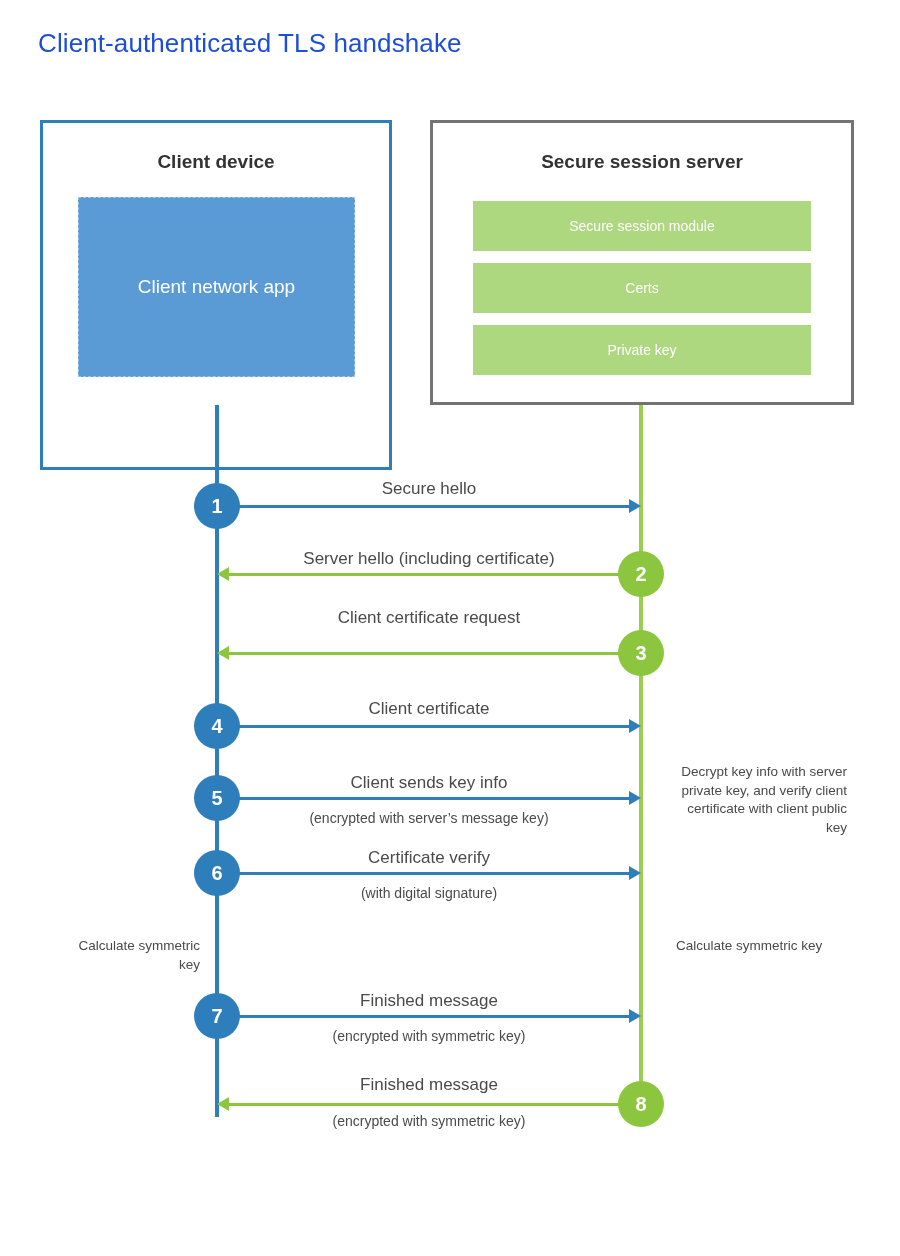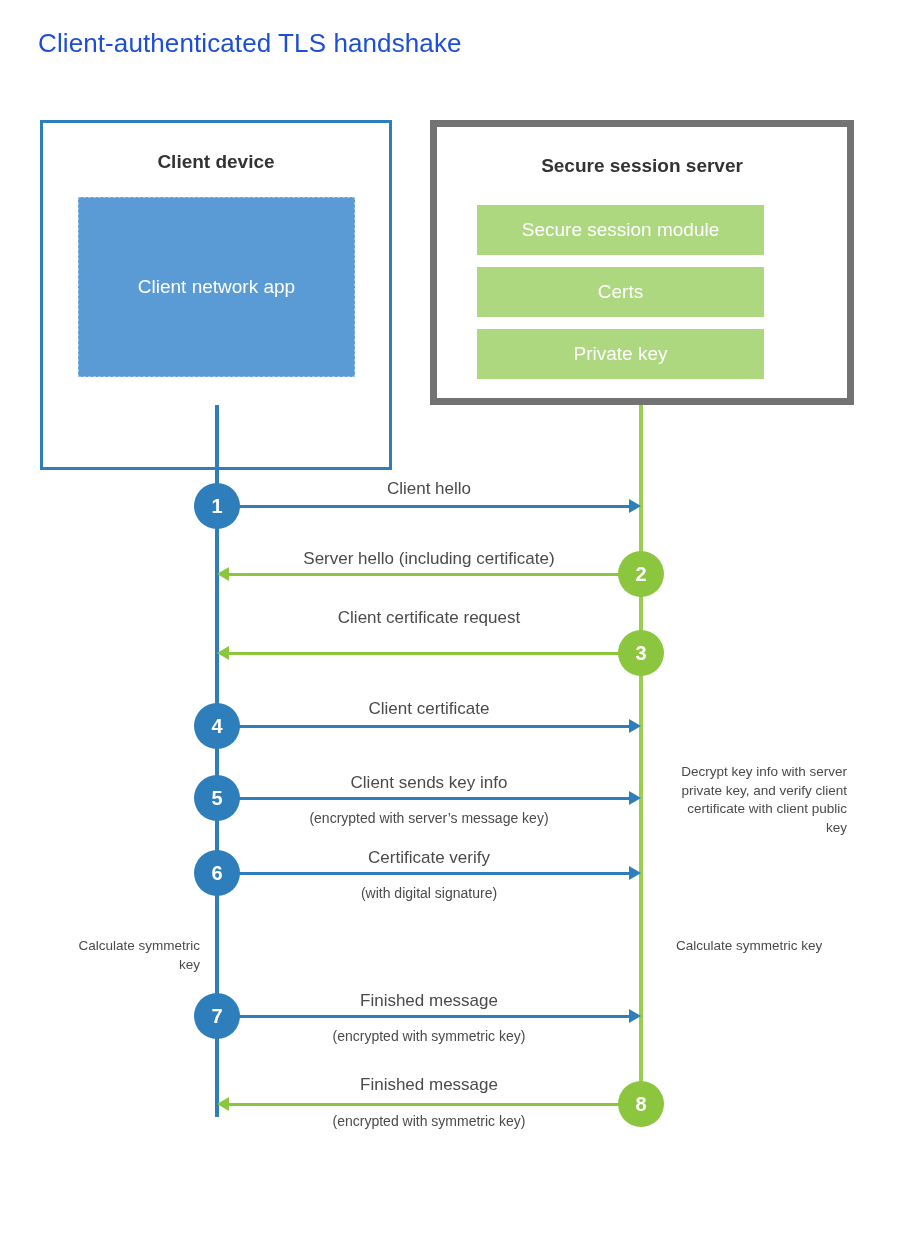--- a/index.html
+++ b/index.html
@@ -43,21 +43,21 @@
     top: 120px;
     width: 352px;
     height: 350px;
     border: 3px solid #2e7ebb;
   }
   #server-box {
     left: 430px;
     top: 120px;
     width: 424px;
     height: 285px;
-    border: 7px solid #737373;
+    border: 3px solid #737373;
   }
   .party-title {
     position: absolute;
     left: 0;
     right: 0;
     top: 28px;
     text-align: center;
     font-size: 19px;
     font-weight: bold;
     color: #333333;
@@ -80,28 +80,28 @@
     color: #ffffff;
     font-size: 19px;
     line-height: 1.3;
     padding: 0 12px;
   }
 
   
   .server-bar {
     position: absolute;
     left: 40px;
-    width: 287px;
+    width: 338px;
     height: 50px;
     background: #add880;
     display: flex;
     align-items: center;
     justify-content: center;
     color: #ffffff;
-    font-size: 19px;
+    font-size: 14px;
     box-sizing: border-box;
   }
   .server-bar.b0 { top: 78px; }
   .server-bar.b1 { top: 140px; }
   .server-bar.b2 { top: 202px; }
 
   
   .lifeline {
     position: absolute;
     width: 4px;
@@ -214,21 +214,21 @@
   <div class="party-box" id="server-box">
     <div class="party-title">Secure session server</div>
     <div class="server-bar b0">Secure session module</div>
     <div class="server-bar b1">Certs</div>
     <div class="server-bar b2">Private key</div>
   </div>
 
   <div class="lifeline" id="lifeline-client"></div>
   <div class="lifeline" id="lifeline-server"></div>
 
-  <div class="msg-label" style="left:217px; top:479px; width:424px;">Client hello</div>
+  <div class="msg-label" style="left:217px; top:479px; width:424px;">Secure hello</div>
   <div class="msg-line blue" style="left:217px; top:505px; width:412px;"></div>
   <div class="arrow-head right" style="left:629px; top:499px;"></div>
   <div class="step-circle blue" style="left:194px; top:483px;">1</div>
 
   <div class="msg-label" style="left:217px; top:549px; width:424px;">Server hello (including certificate)</div>
   <div class="msg-line green" style="left:229px; top:573px; width:412px;"></div>
   <div class="arrow-head left" style="left:217px; top:567px;"></div>
   <div class="step-circle green" style="left:618px; top:551px;">2</div>
 
   <div class="msg-label" style="left:217px; top:608px; width:424px;">Client certificate request</div>

